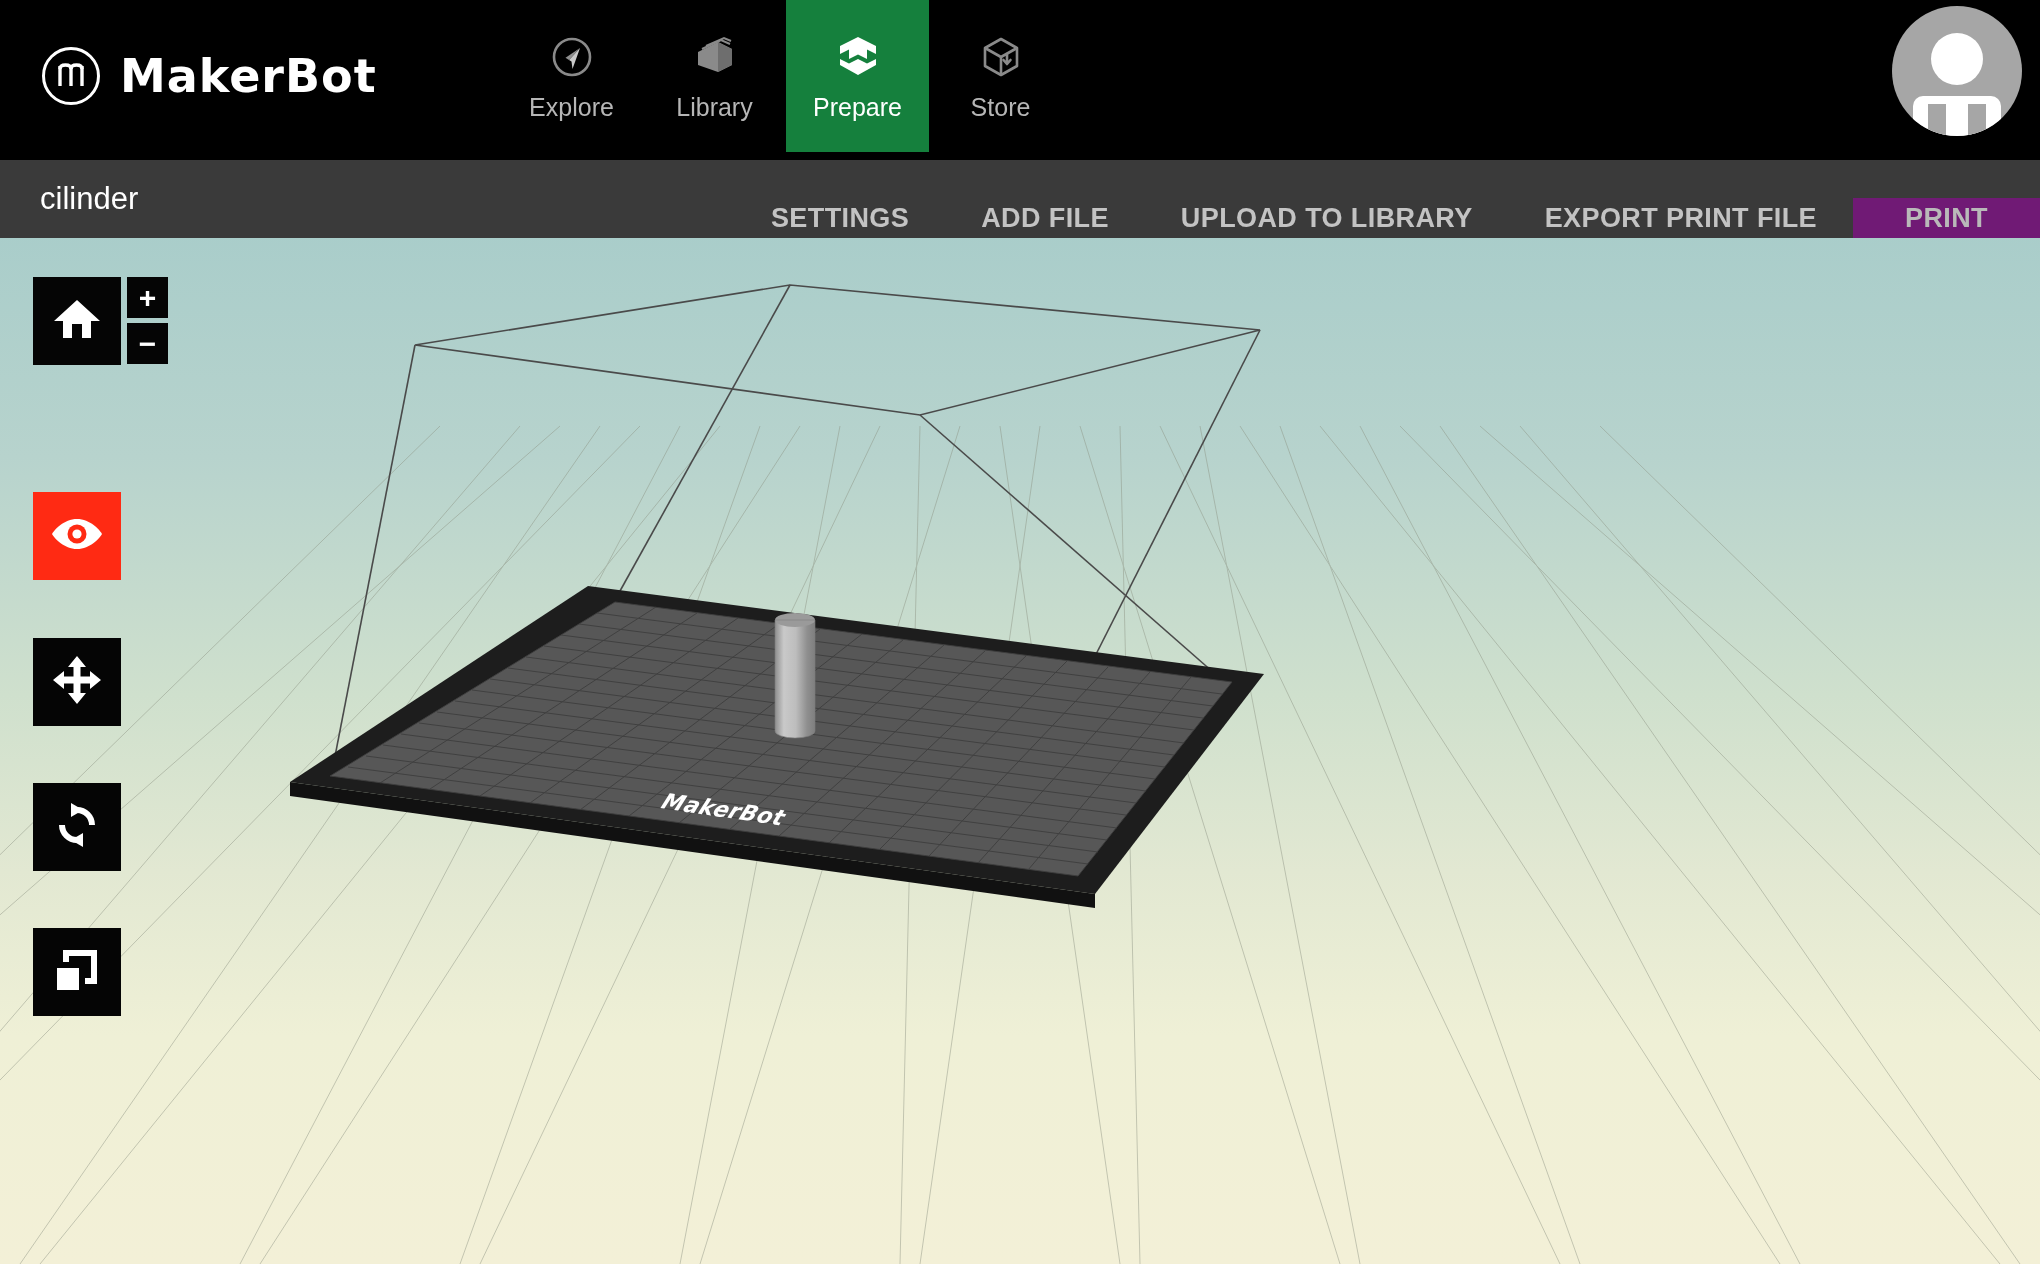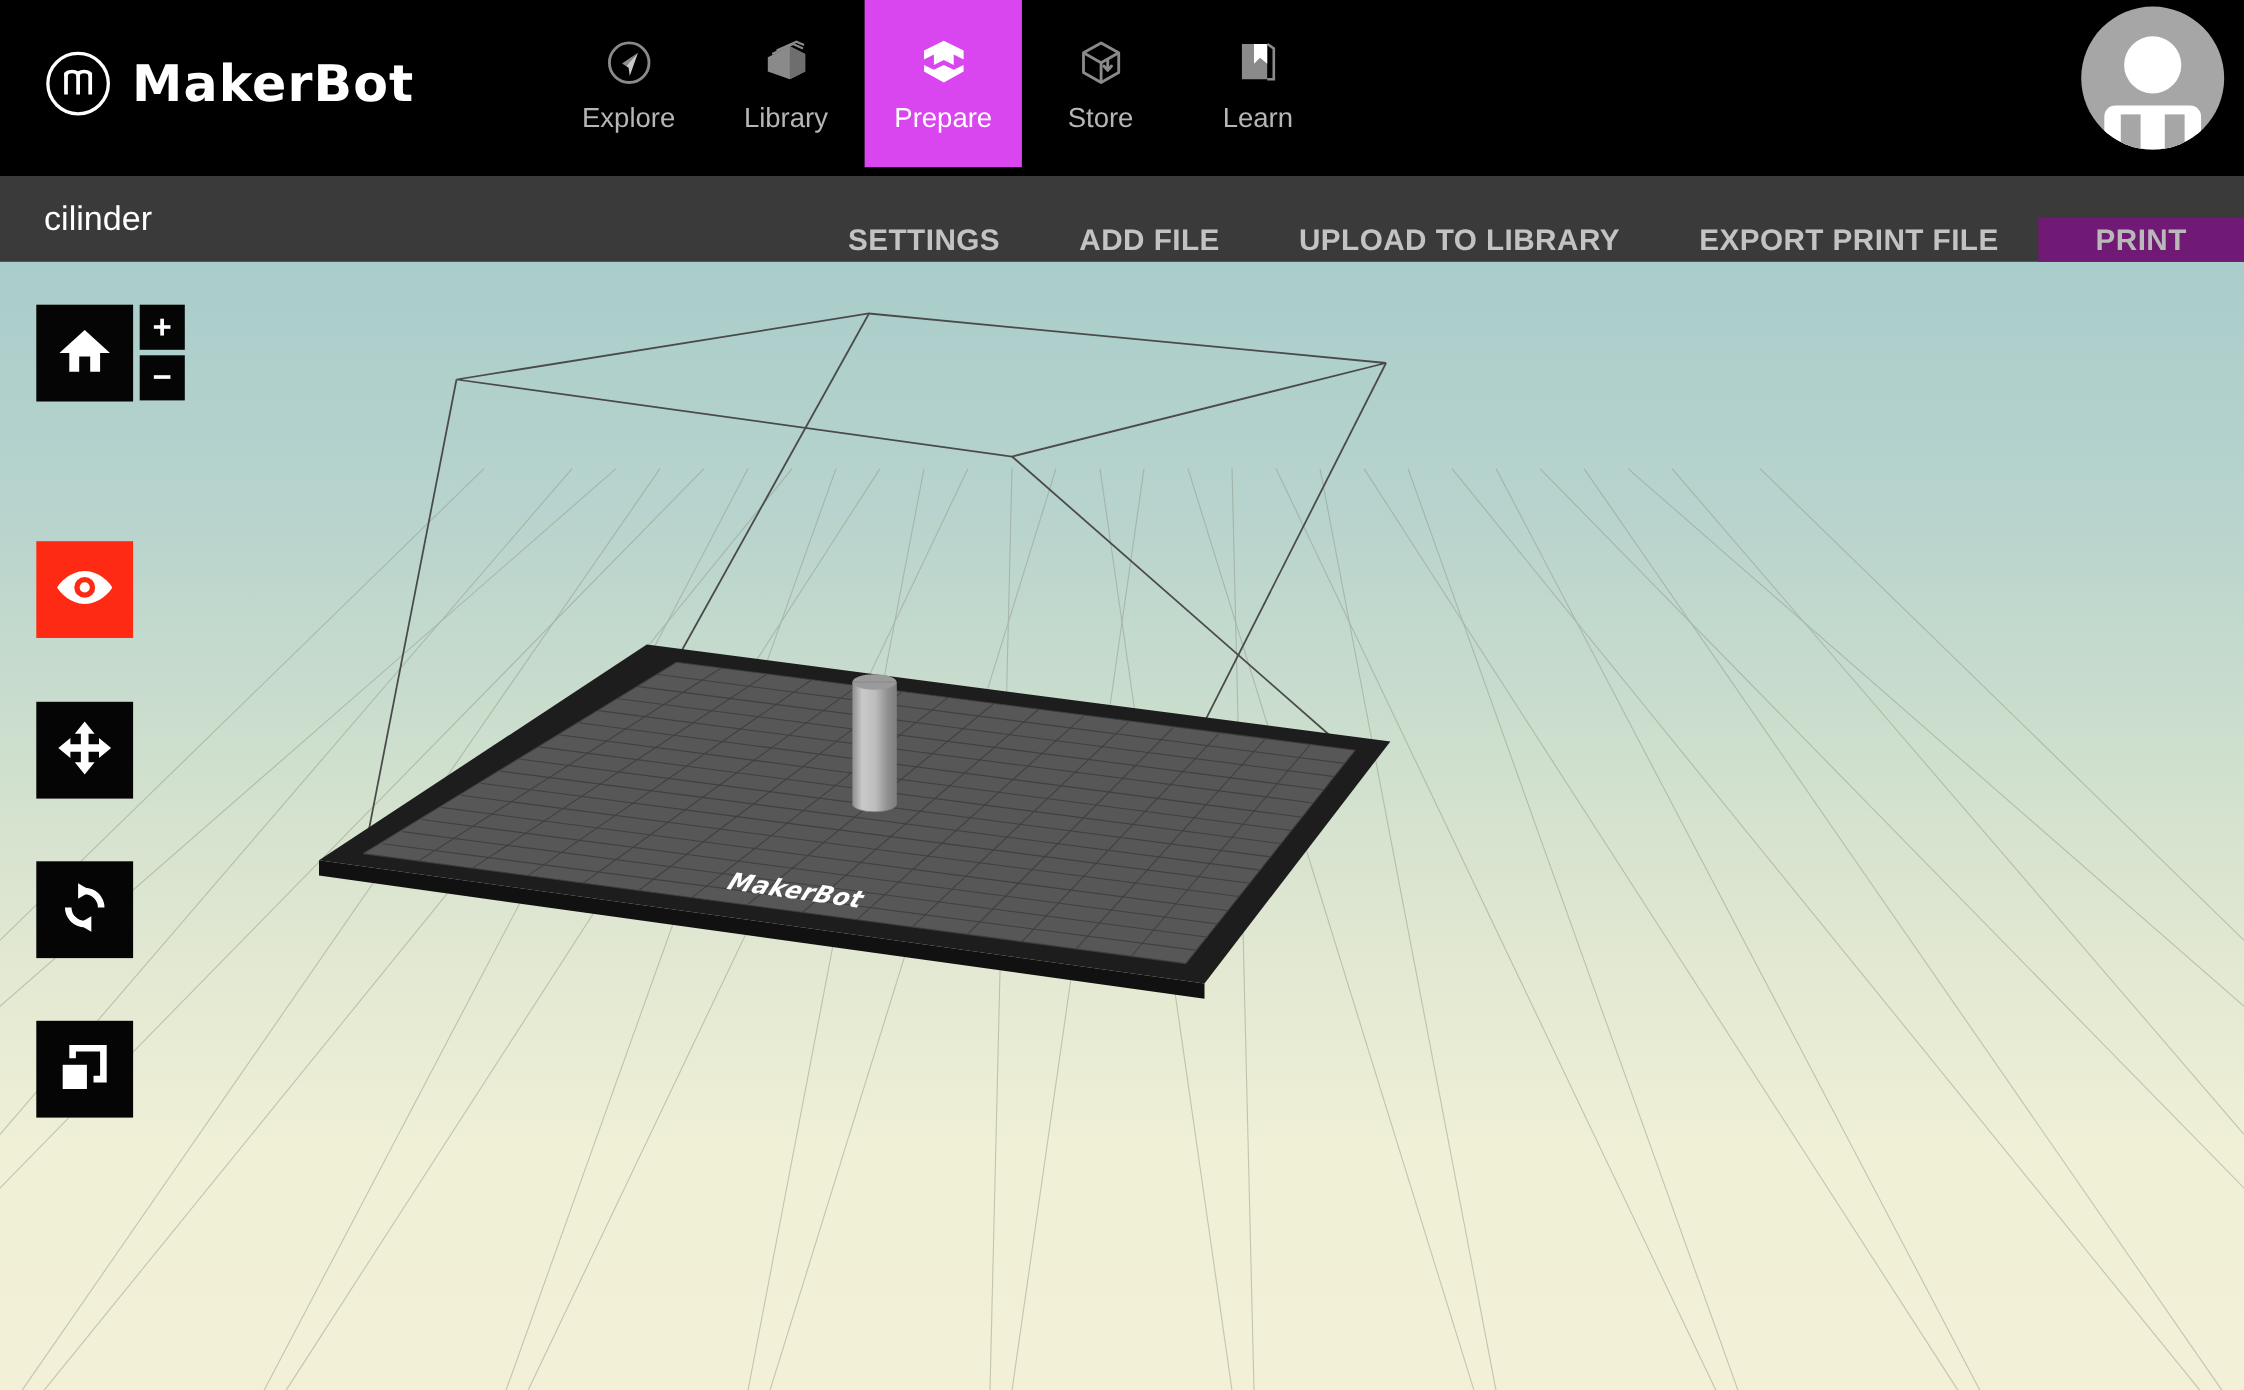--- a/index.html
+++ b/index.html
@@ -65,21 +65,21 @@
     width: 143px;
     height: 152px;
     display: flex;
     flex-direction: column;
     align-items: center;
     justify-content: center;
     gap: 10px;
     cursor: pointer;
     background: transparent;
   }
-  .nav-item.active { background: #d946ef; }
+  .nav-item.active { background: #15803d; }
   .nav-icon {
     width: 52px; height: 52px;
     display: flex; align-items: center; justify-content: center;
   }
   .nav-label {
     font-size: 25px;
     color: #b6b6b6;
     font-family: "Liberation Sans", sans-serif;
   }
   .nav-item.active .nav-label { color: #ffffff; }
@@ -287,30 +287,20 @@
               <path d="M25 7 L41 16 L41 34 L25 43 L9 34 L9 16 Z"></path>
               <path d="M9 16 L25 25 L41 16"></path>
               <path d="M25 25 L25 43"></path>
             </g>
             <path d="M31 22 L31 31 M27.5 28 L31 32 L34.5 28" fill="none" stroke="#8a8a8a" stroke-width="2.6" stroke-linecap="round" stroke-linejoin="round"></path>
           </svg>
         </span>
         <span class="nav-label">Store</span>
       </div>
 
-      <div class="nav-item">
-        <span class="nav-icon">
-          <svg width="50" height="50" viewBox="0 0 50 50">
-            <path d="M10 8 L33 8 L33 40 L10 40 Z" fill="#8a8a8a"></path>
-            <path d="M21 8 L21 26 L26.5 20.5 L33 26 L33 8 Z" fill="#ffffff"></path>
-            <path d="M33 8 L39 12 L39 40 L33 40" fill="none" stroke="#8a8a8a" stroke-width="2.4"></path>
-          </svg>
-        </span>
-        <span class="nav-label">Learn</span>
-      </div>
 
     </div>
 
     <div class="avatar-wrap">
       <div class="avatar">
         <div class="avatar-head"></div>
         <div class="avatar-body"></div>
         <div class="avatar-notch" style="left:36px;"></div>
         <div class="avatar-notch" style="left:76px;"></div>
       </div>

